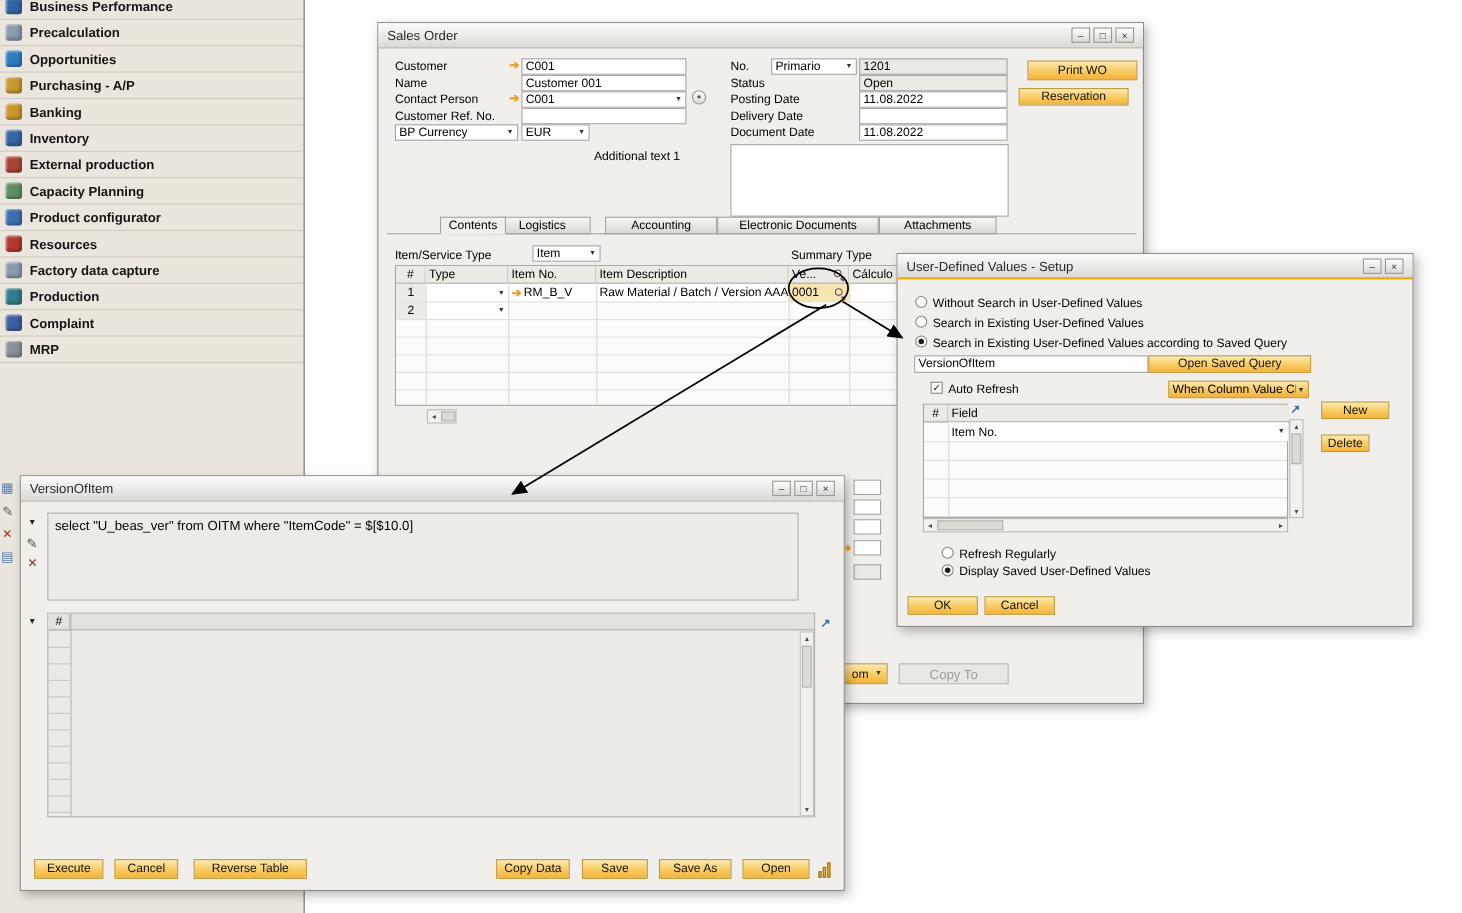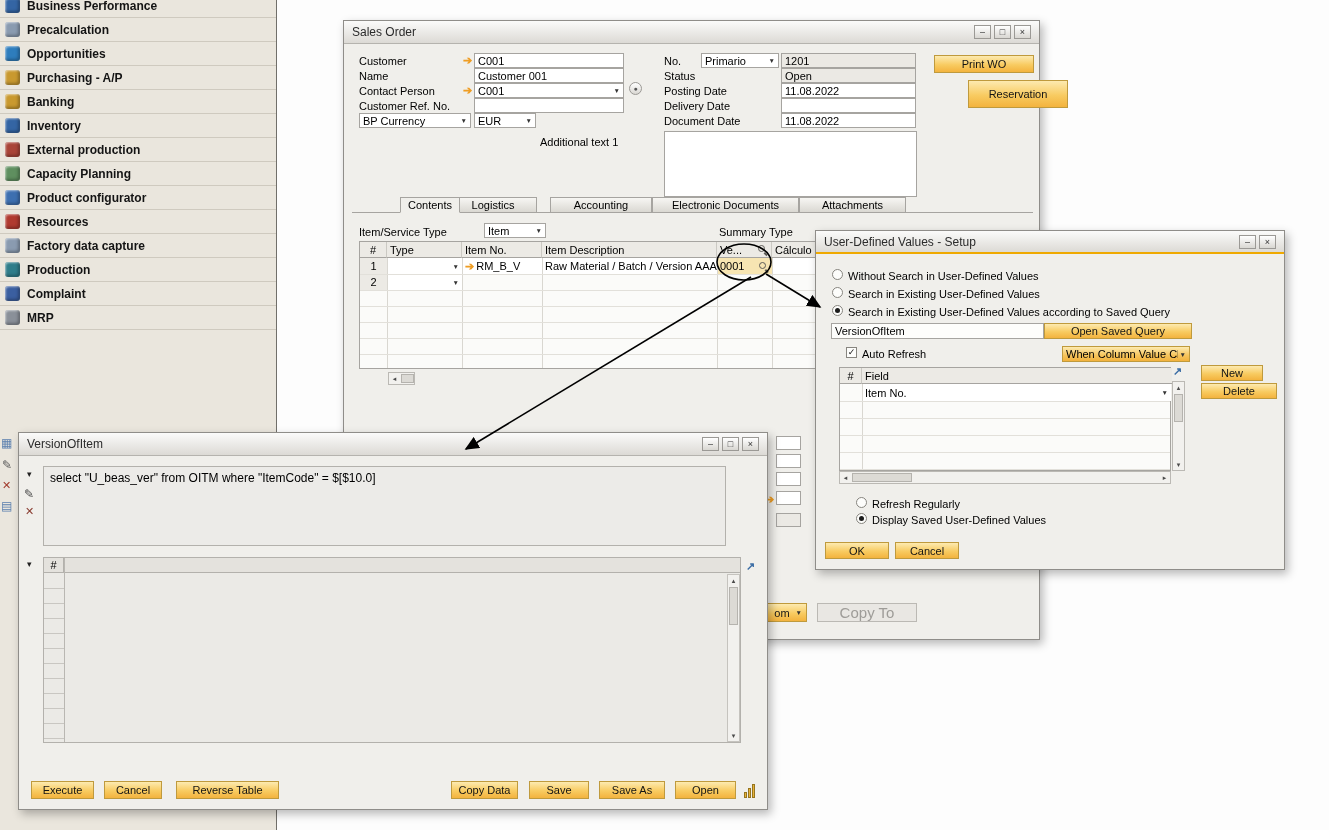--- a/index.html
+++ b/index.html
@@ -8,21 +8,21 @@
 .window{position:absolute;background:#f0efeb;border:1px solid #8f8d89;box-shadow:3px 4px 9px rgba(0,0,0,.28)}
 .titlebar{height:23px;background:linear-gradient(#fbfbfa,#dcdad5);border-bottom:1px solid #b5b3ae;display:flex;align-items:center;padding:0 8px;font-size:12px;color:#2b2b2b;position:relative}
 .titlebar.active{border-bottom:2px solid #efa900}
 .wbtns{margin-left:auto;display:flex}
 .wbtn{width:17px;height:14px;border:1px solid #9b9995;background:linear-gradient(#ffffff,#d9d7d2);display:flex;align-items:center;justify-content:center;font-size:9px;margin-left:3px;color:#333;cursor:pointer}
 .lbl{position:absolute;white-space:nowrap;font-size:11px}
 .inp{position:absolute;height:15px;border:1px solid #a6a4a0;background:#fff;display:flex;align-items:center;padding:0 3px;font-size:11px;white-space:nowrap;overflow:hidden}
 .ro{background:#ebe9e4}
 .dd{margin-left:auto;font-size:6.5px;color:#333;padding-left:2px;flex:0 0 auto}
 .btn{position:absolute;display:flex;align-items:center;justify-content:center;background:linear-gradient(#fdeab0,#f8cb61 55%,#f3b33e);border:1px solid #bf9a3d;font-size:11px;color:#141414;white-space:nowrap;cursor:pointer}
-.btn-grey{position:absolute;display:flex;align-items:center;justify-content:center;background:#e9e7e3;border:1px solid #bbb9b4;color:#9e9c98;font-size:15px}
+.btn-grey{position:absolute;display:flex;align-items:center;justify-content:center;background:#e9e7e3;border:1px solid #bbb9b4;color:#9e9c98;font-size:12px}
 .goldcombo{background:linear-gradient(#fdeab0,#f6c45c 60%,#f2b23d) !important;border:1px solid #bf9a3d !important}
 .tab{position:absolute;top:176px;height:16px;border:1px solid #a6a4a0;background:linear-gradient(#f7f6f3,#dad8d2);display:flex;align-items:center;justify-content:center;font-size:11px;cursor:pointer}
 .tab.active{background:#f0efeb;border-bottom:1px solid #f0efeb;z-index:2}
 .radio{position:absolute;width:11px;height:11px;border:1px solid #87857f;border-radius:50%;background:#fdfdfb;cursor:pointer}
 .radio.sel::after{content:"";position:absolute;left:2px;top:2px;width:5px;height:5px;border-radius:50%;background:#1c1c1c}
 .checkbox{position:absolute;width:11px;height:11px;border:1px solid #87857f;background:#fdfdfb;font-size:9px;line-height:9px;text-align:center;color:#111;cursor:pointer}
 .linkarrow{position:absolute;color:#ef9d23;font-size:11px;font-weight:bold;line-height:11px}
 .mag{position:relative;display:inline-block;width:11px;height:11px;flex:0 0 auto}
 .mag::before{content:"";position:absolute;left:1px;top:1px;width:5px;height:5px;border:1.5px solid #5e5c57;border-radius:50%}
 .mag::after{content:"";position:absolute;left:8px;top:8px;width:4px;height:1.5px;background:#5e5c57;transform:rotate(45deg);transform-origin:0 0}
@@ -175,21 +175,21 @@
   <div class="inp" style="left:437px;top:77px;width:135px">
     <span></span>
   </div>
 
   <span class="lbl" style="left:320px;top:94px">Document Date</span>
   <div class="inp" style="left:437px;top:92px;width:135px">
     <span>11.08.2022</span>
   </div>
 
   <div class="btn" style="left:590px;top:34px;width:100px;height:18px">Print WO</div>
-  <div class="btn" style="left:624px;top:59px;width:100px;height:28px">Reservation</div>
+  <div class="btn" style="left:582px;top:59px;width:100px;height:16px">Reservation</div>
 
   <span class="lbl" style="left:196px;top:115px;width:78px;text-align:right">Additional text 1</span>
   <div class="abs" style="left:320px;top:110px;width:253px;height:66px;background:#fff;border:1px solid #a6a4a0"></div>
 
   <span class="tab active" style="left:56px;width:60px">Contents</span>
   <span class="tab" style="left:105px;width:88px">Logistics</span>
   <span class="tab" style="left:206px;width:102px">Accounting</span>
   <span class="tab" style="left:308px;width:147px">Electronic Documents</span>
   <span class="tab" style="left:455px;width:107px">Attachments</span>
   <div class="abs" style="left:8px;top:191px;width:681px;height:1px;background:#a6a4a0"></div>
@@ -368,21 +368,21 @@
     <span class="sarrow" style="left:0;top:0">▴</span>
     <span class="sthumb" style="left:1px;top:12px;width:9px;height:28px"></span>
     <span class="sarrow" style="left:0;bottom:0">▾</span>
   </div>
   <div class="scroll" style="left:23px;top:240px;width:332px;height:13px">
     <span class="sarrow" style="left:0;top:0">◂</span>
     <span class="sthumb" style="left:12px;top:1px;width:60px;height:9px"></span>
     <span class="sarrow" style="right:0;top:0;left:auto">▸</span>
   </div>
   <div class="btn" style="left:385px;top:134px;width:62px;height:16px">New</div>
-  <div class="btn" style="left:385px;top:152px;width:76px;height:16px">Delete</div>
+  <div class="btn" style="left:385px;top:164px;width:44px;height:16px">Delete</div>
 
   <span class="radio" style="left:40px;top:266px"></span>
   <span class="lbl" style="left:56px;top:267px">Refresh Regularly</span>
   <span class="radio sel" style="left:40px;top:282px"></span>
   <span class="lbl" style="left:56px;top:283px">Display Saved User-Defined Values</span>
 
   <div class="btn" style="left:9px;top:311px;width:64px;height:17px">OK</div>
   <div class="btn" style="left:79px;top:311px;width:64px;height:17px">Cancel</div>
 </div>
 

